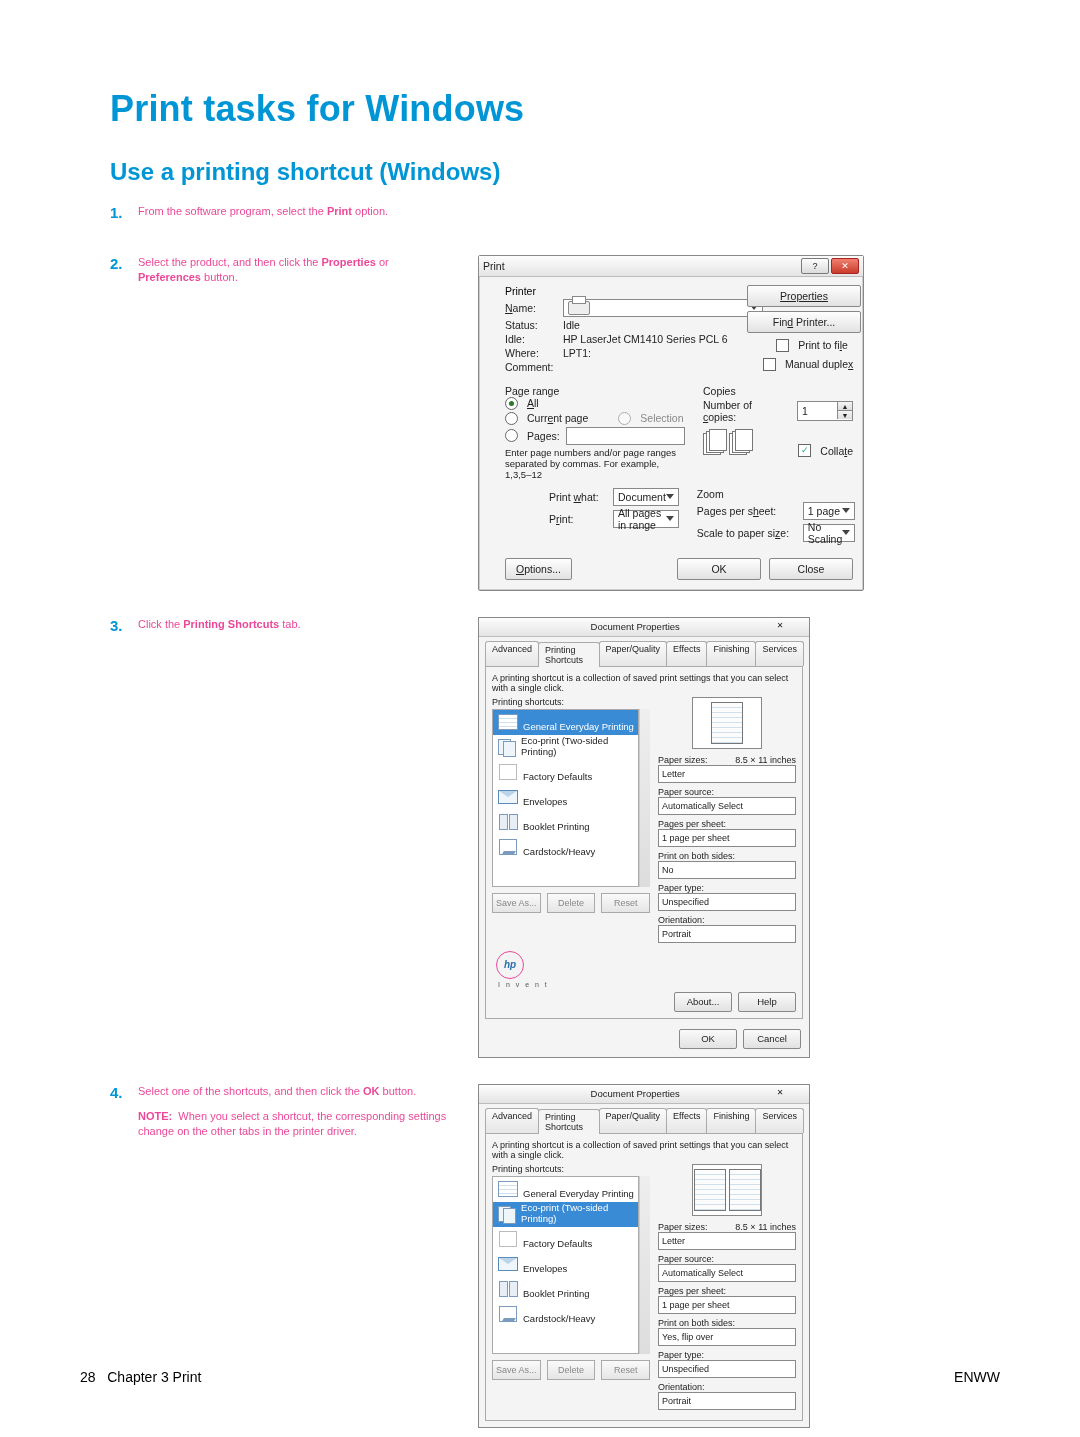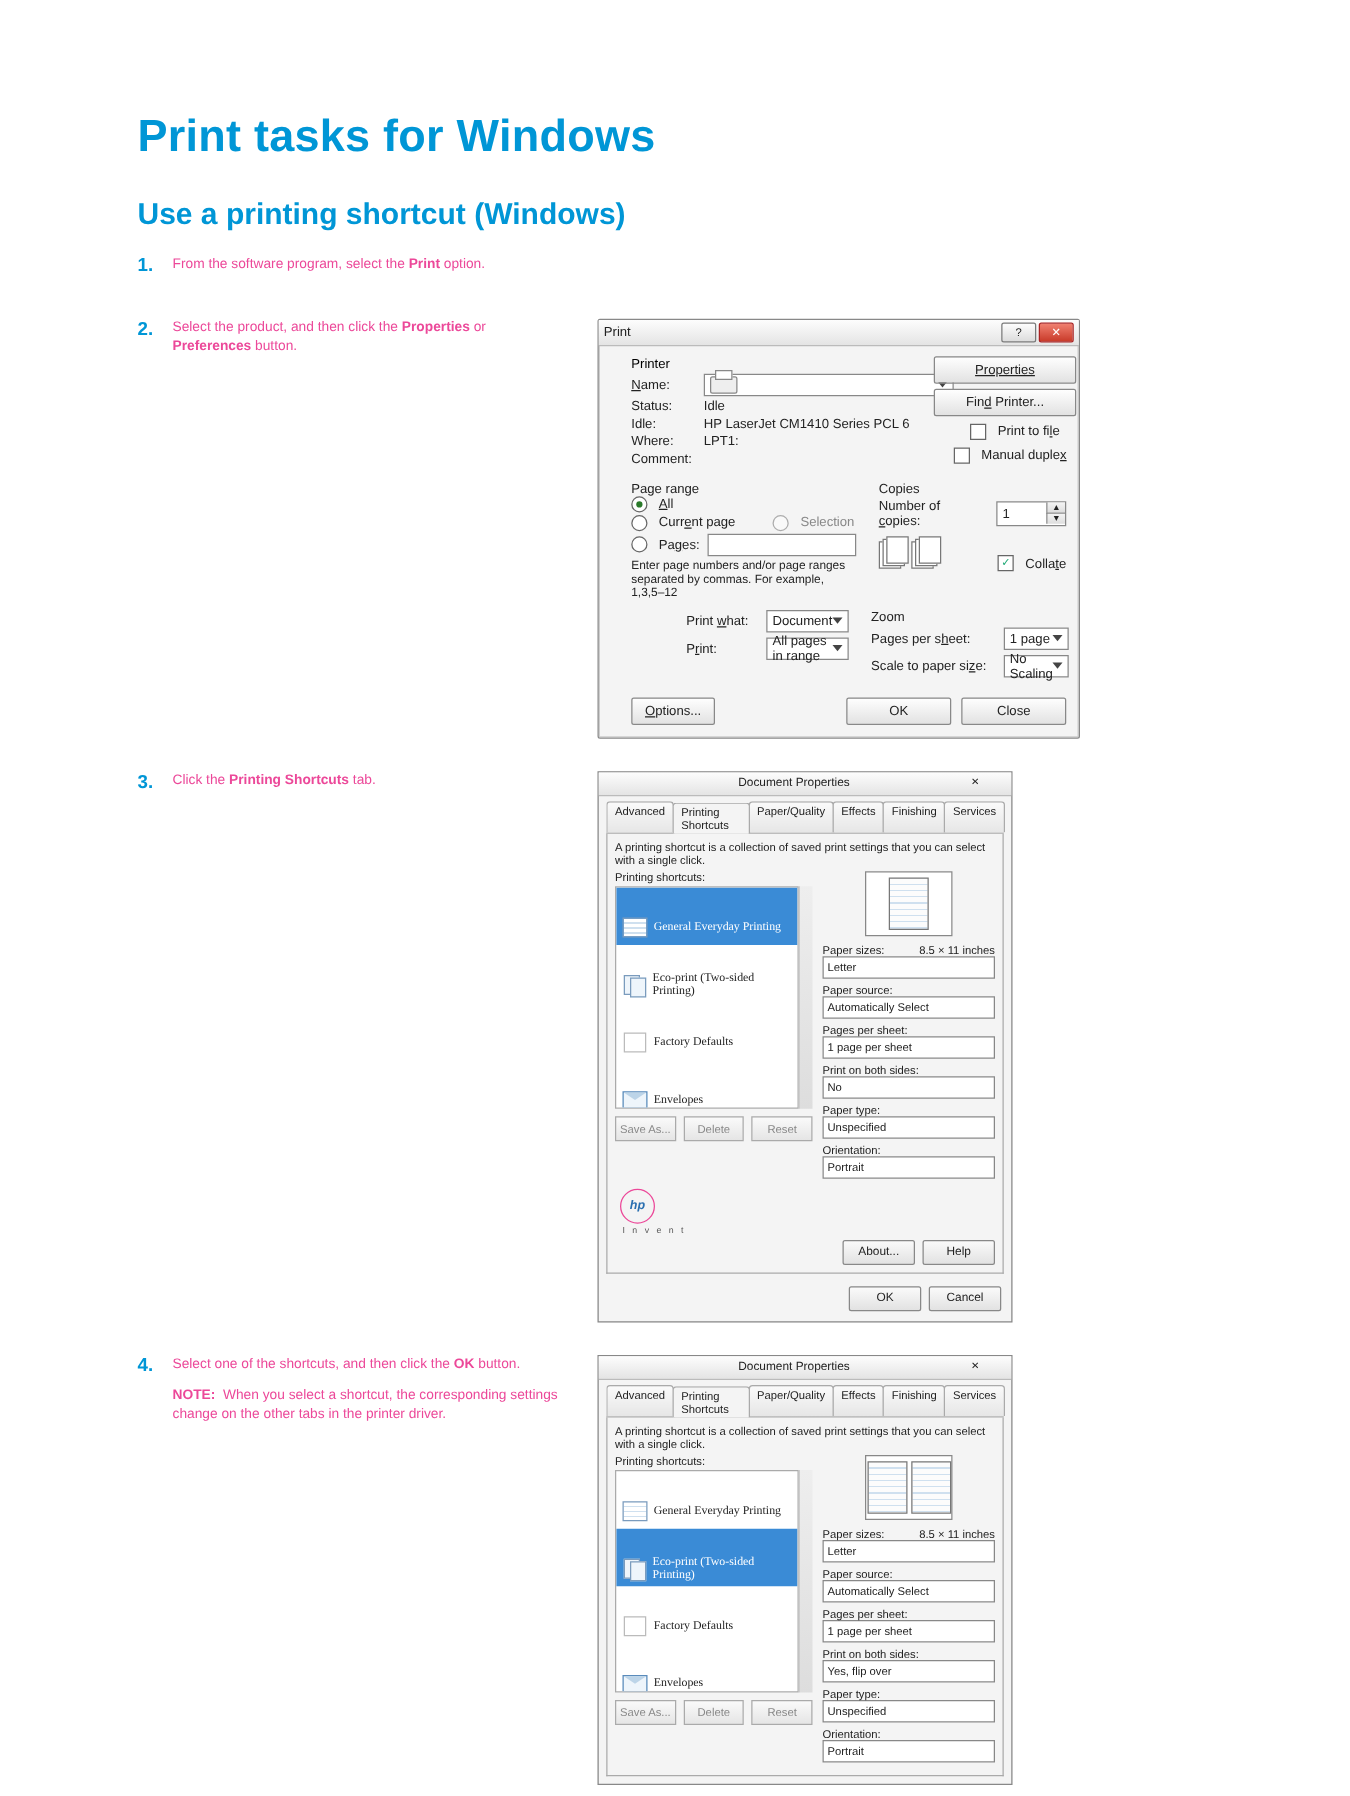--- a/index.html
+++ b/index.html
@@ -129,21 +129,21 @@
   .pdlg .titlebar .caption{font-size:9.5px;width:100%;text-align:center;}
   .pdlg .winbtn.close{width:32px;height:12px;font-size:8px;}
   .pdlg .tabs{display:flex;border-bottom:1px solid #aaa;margin:4px 6px 0 6px;}
   .pdlg .tab{padding:2px 6px;border:1px solid #aaa;border-bottom:none;background:linear-gradient(#fafafa,#e6e6e6);margin-right:-1px;font-size:9px;border-radius:3px 3px 0 0;}
   .pdlg .tab.active{background:#f4f4f4;position:relative;top:1px;}
   .pdlg .panel{border:1px solid #aaa;margin:0 6px 6px 6px;padding:6px;border-top:none;}
   .pdlg .desc{font-size:9px;margin-bottom:4px;}
   .pdlg .cols{display:flex;gap:8px;}
   .pdlg .listcol{width:158px;}
   .pdlg .listbox{border:1px solid #aaa;background:#fff;height:176px;overflow:hidden;}
-  .pdlg .li{display:flex;align-items:center;gap:4px;padding:21px 4px 3px 4px;min-height:22px;font-family:Liberation Serif, serif;}
+  .pdlg .li{display:flex;align-items:flex-end;gap:4px;padding:0 4px 3px 4px;min-height:22px;}
   .pdlg .li + .li { border-top: 0; }
   .pdlg .li.sel{background:#3a8bd6;color:#fff;}
   .pdlg .li .ic{width:20px;height:18px;border:1px solid transparent;display:flex;align-items:center;justify-content:center;}
   .pdlg .btnrow{display:flex;gap:6px;margin-top:6px;}
   .pdlg .sbtn{flex:1;height:18px;border:1px solid #aaa;background:linear-gradient(#fafafa,#e5e5e5);display:flex;align-items:center;justify-content:center;font-size:9px;color:#888;}
   .pdlg .rightcol{flex:1;}
   .pdlg .preview{margin:0 auto 6px auto;width:68px;height:50px;border:1px solid #888;background:#fff;display:flex;align-items:center;justify-content:center;}
   .pdlg .preview .sheet{width:30px;height:40px;border:1px solid #777;background:#fcfcfc;}
   .pdlg .preview .sheet.lines{background:repeating-linear-gradient(#fcfcfc,#fcfcfc 4px,#cfe0ef 4px,#cfe0ef 5px);}
   .pdlg .prop{margin-bottom:4px;}
@@ -673,13 +673,19 @@
               </div>
             </div>
 
           </div>
 
         </div>
       </div>
     </li>
   </ol>
 
+  <div class="pagefoot">
+    <div class="left">
+      <span>28</span>&nbsp;&nbsp;&nbsp;<span>Chapter 3   Print</span>
+    </div>
+    <div class="right">ENWW</div>
+  </div>
 </div>
 
 </body></html>

